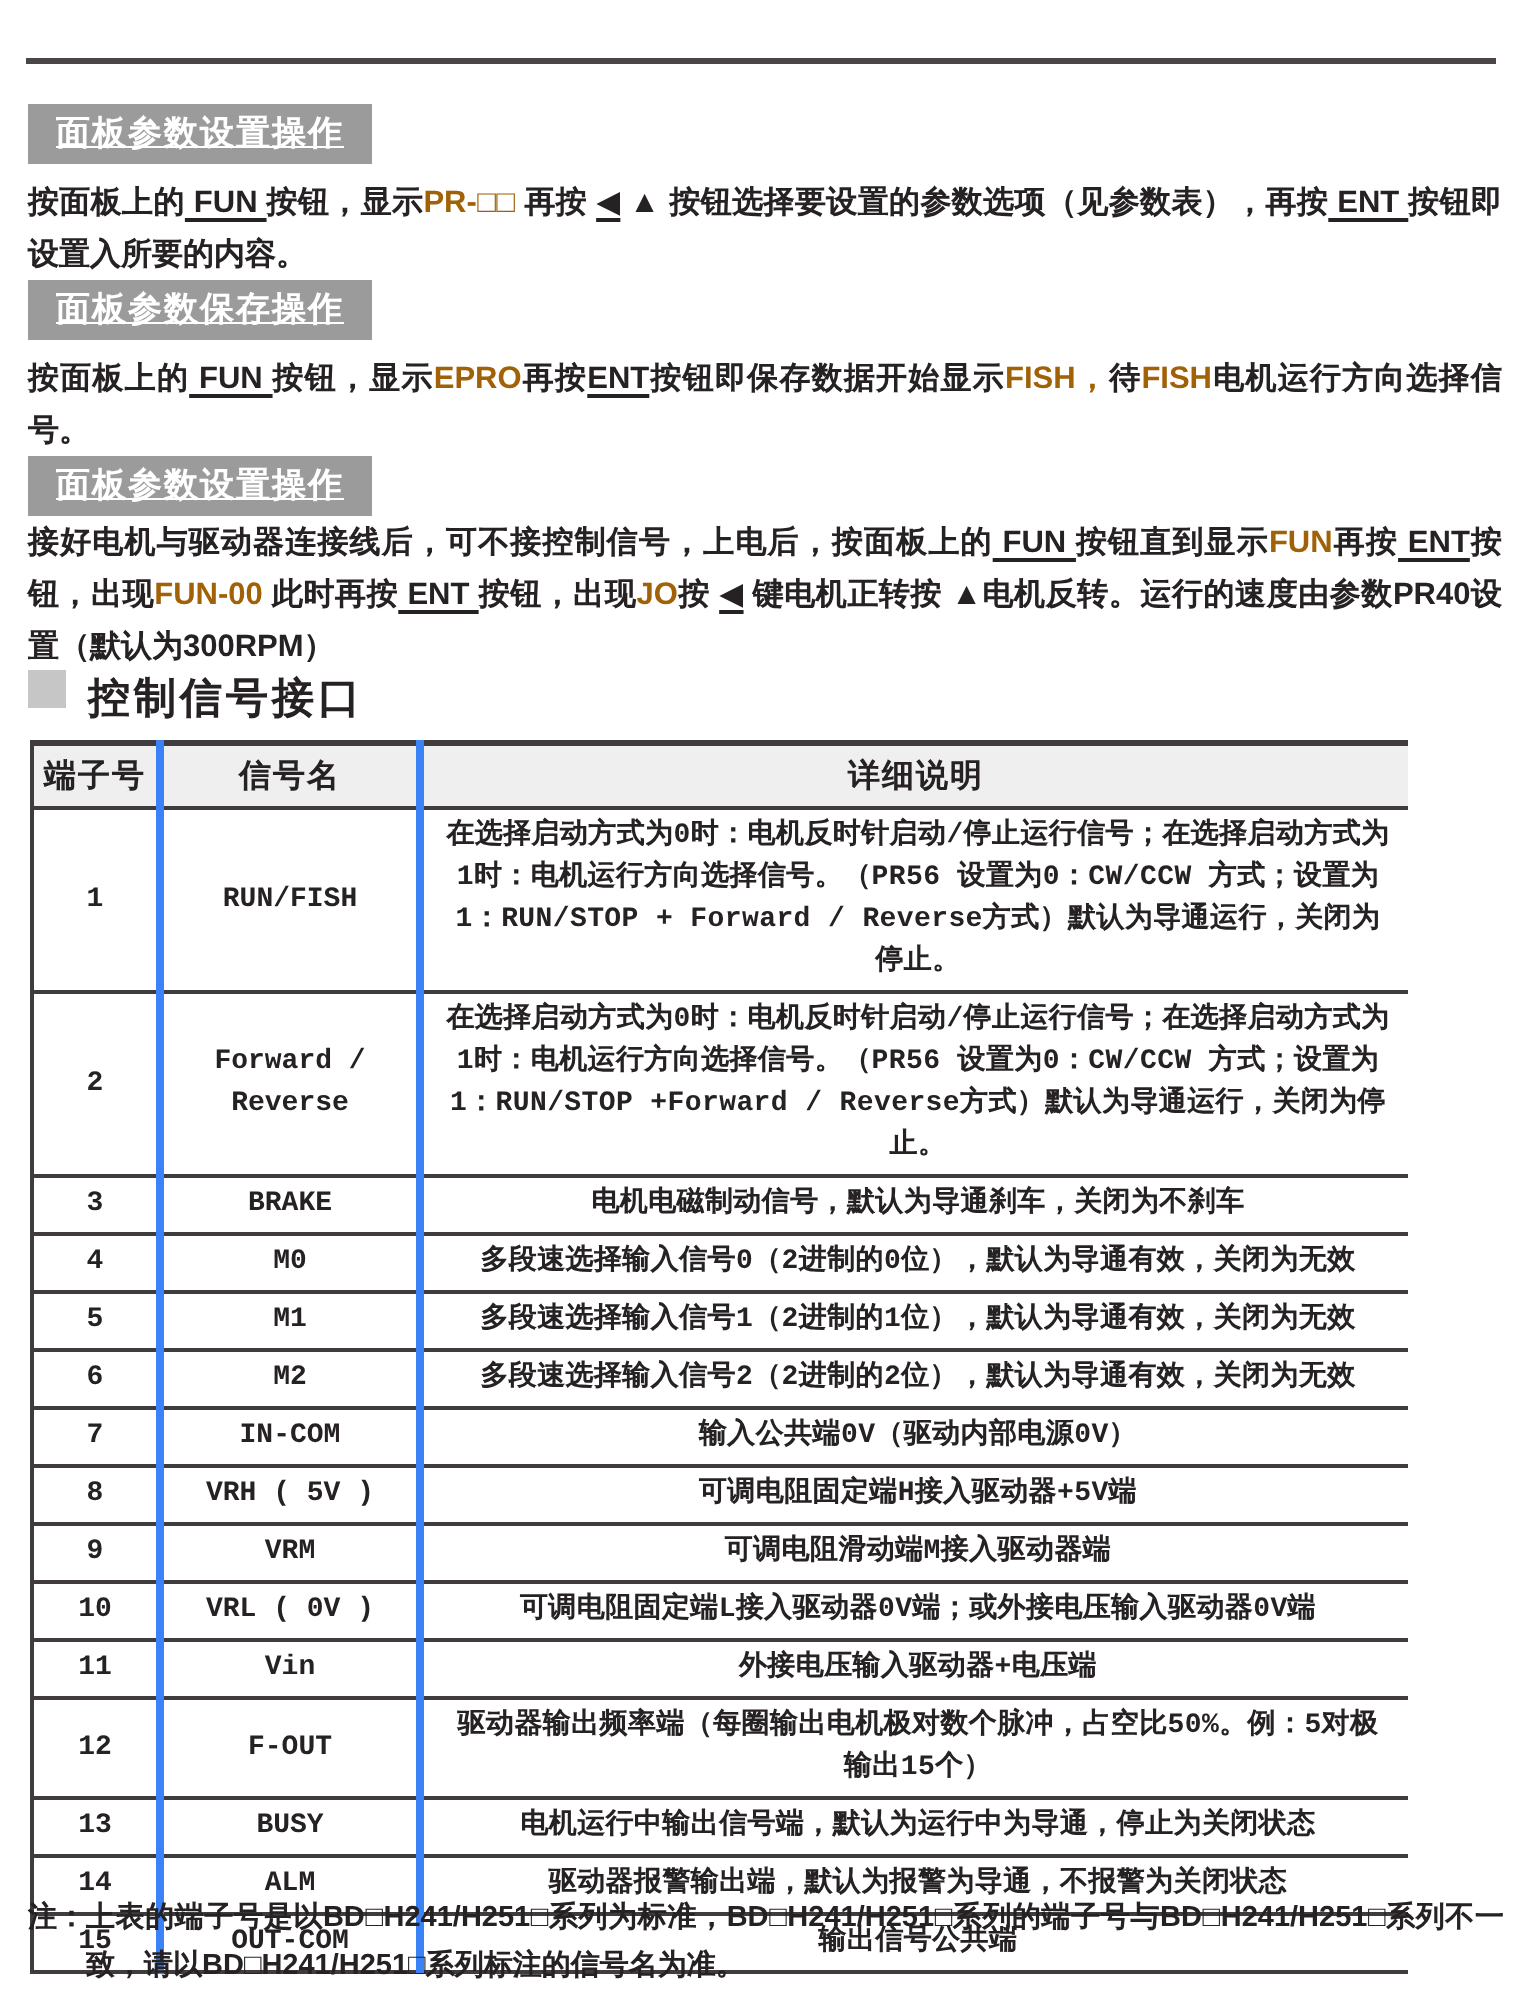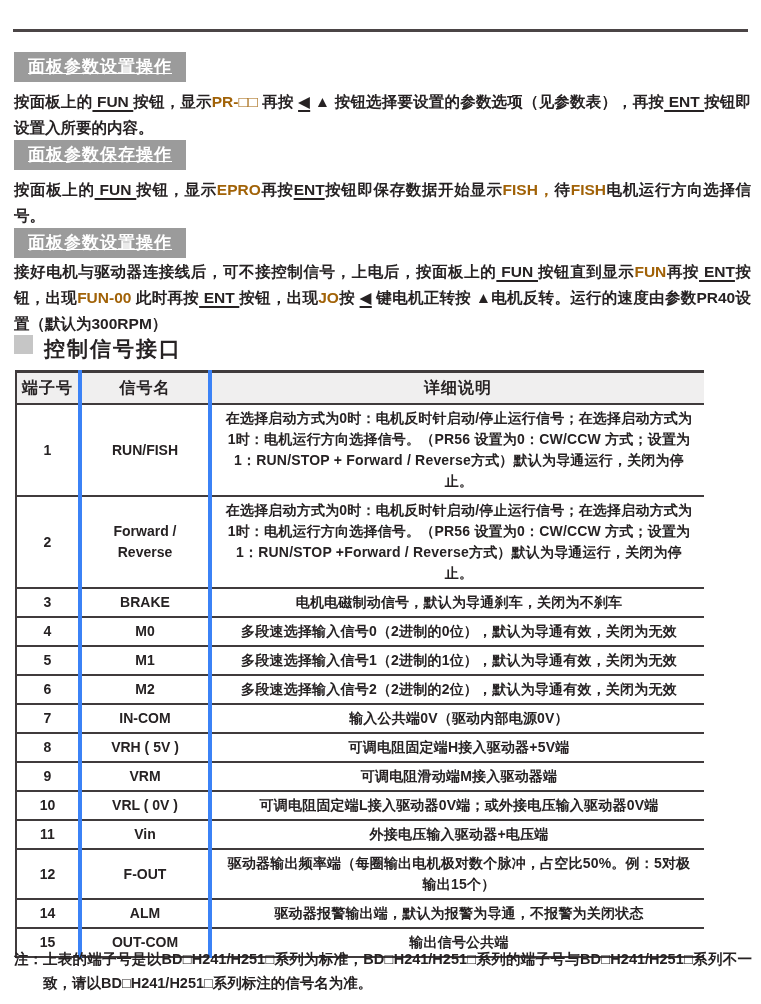--- a/index.html
+++ b/index.html
@@ -22,21 +22,21 @@
   .run-u{text-decoration:underline;text-decoration-thickness:1.5px;text-underline-offset:3px;}
 
   .heading{position:absolute;left:14px;top:335px;display:flex;gap:11px;}
   .heading-square{width:19px;height:19px;background:#c6c6c6;}
   .heading-text{font-size:21px;letter-spacing:2px;}
 
   table.ctable{
     position:absolute;left:15px;top:370px;width:689px;border-collapse:collapse;
     border-top:3px solid #403b3c;border-left:2px solid #403b3c;
   }
-  .ctable th,.ctable td{border-bottom:2px solid #403b3c;font-weight:bold;}
+  .ctable th,.ctable td{border-bottom:2px solid #403b3c;font-weight:bold;font-family:Liberation Mono, monospace;}
   .ctable th+th,.ctable td+td{border-left:4px solid #3b82f6;}
   .ctable th{height:28px;background:#f0efef;font-size:16px;text-align:center;letter-spacing:1px;}
   .ctable td{font-size:14px;line-height:21px;padding:3px 5px;text-align:center;color:#262223;}
   .ctable td:last-child{text-align:center;padding:3px 8px 3px 10px;letter-spacing:0.2px;}
 
   .note{position:absolute;left:14px;top:947px;width:738px;display:flex;font-size:14.5px;line-height:24px;}
   .note-label{white-space:nowrap;}
   .note-text{flex:1;text-align:justify;}
 </style>
 </head>
@@ -127,20 +127,25 @@
           <td>11</td>
           <td>Vin</td>
           <td>外接电压输入驱动器+电压端</td>
         </tr>
         <tr>
           <td>12</td>
           <td>F-OUT</td>
           <td>驱动器输出频率端（每圈输出电机极对数个脉冲，占空比50%。例：5对极输出15个）</td>
         </tr>
         <tr>
+          <td>13</td>
+          <td>BUSY</td>
+          <td>电机运行中输出信号端，默认为运行中为导通，停止为关闭状态</td>
+        </tr>
+        <tr>
           <td>14</td>
           <td>ALM</td>
           <td>驱动器报警输出端，默认为报警为导通，不报警为关闭状态</td>
         </tr>
         <tr>
           <td>15</td>
           <td>OUT-COM</td>
           <td>输出信号公共端</td>
         </tr>
       </tbody>

